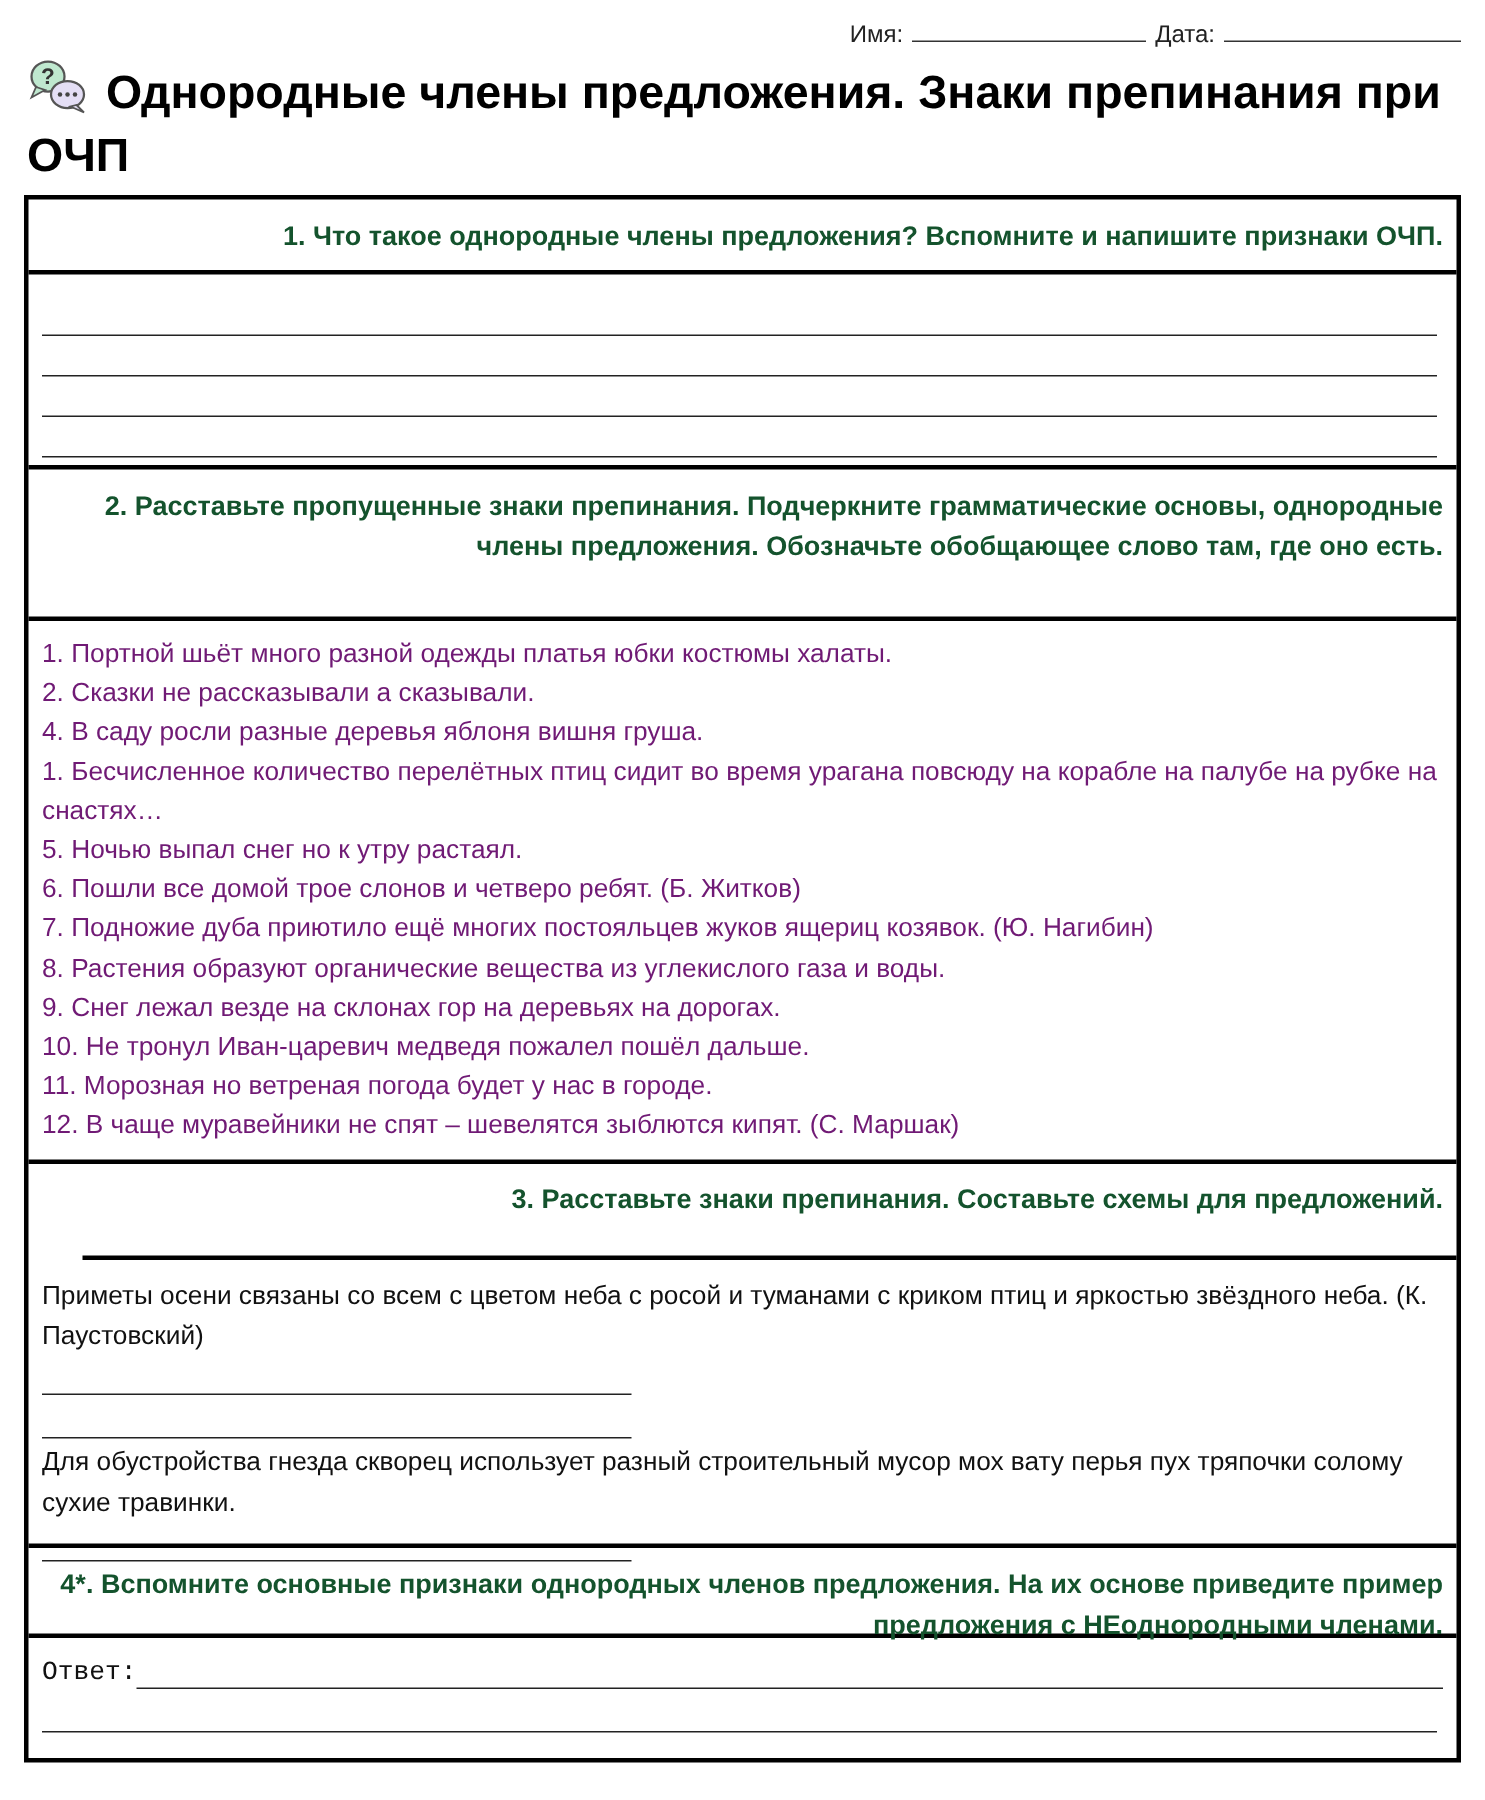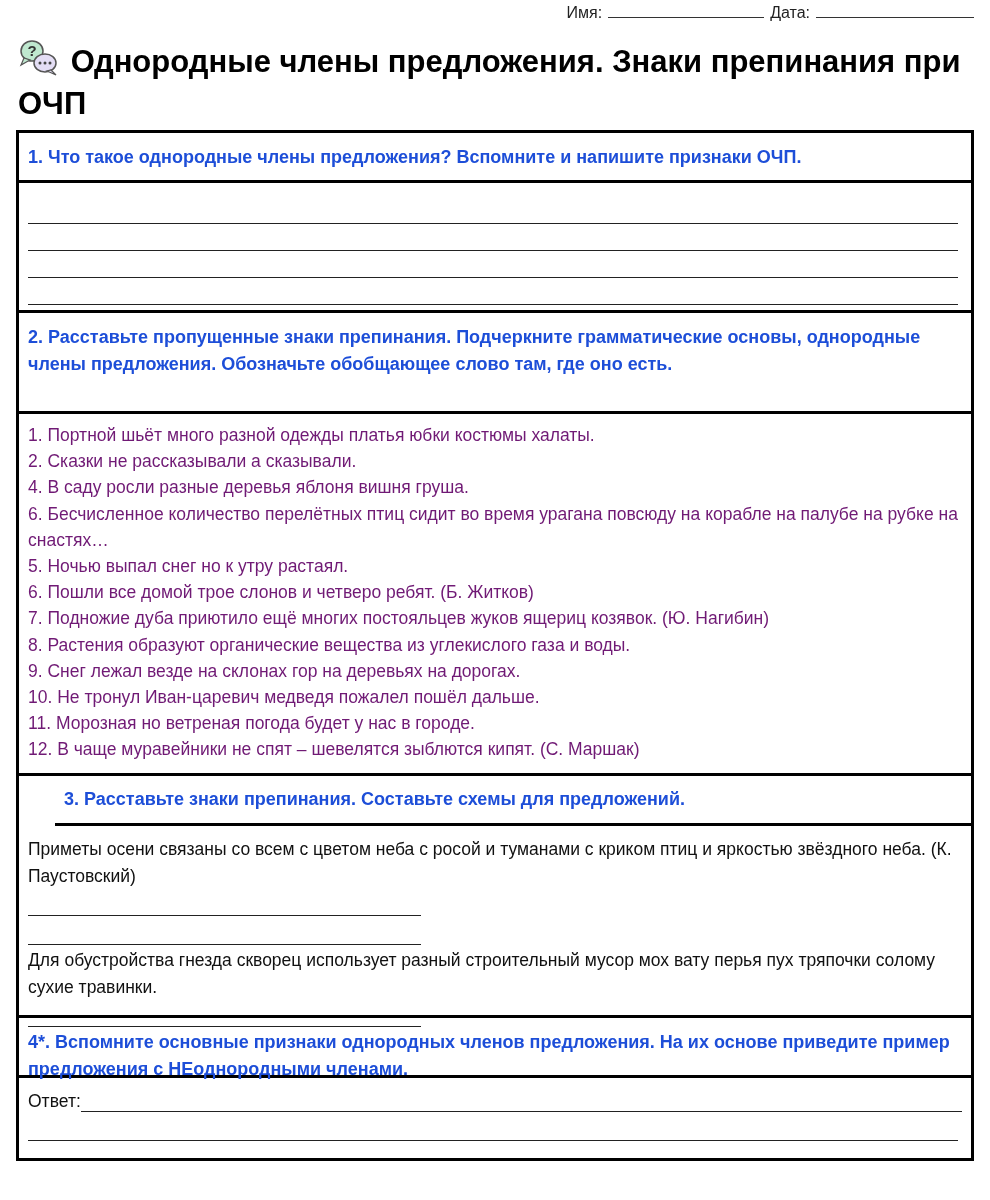--- a/index.html
+++ b/index.html
@@ -1,54 +1,54 @@
 <!DOCTYPE html>
 <html><head>
   <meta charset="utf-8">
   <style>
     html, body { margin: 0; padding: 0; background: #ffffff; }
     body {
       width: 990px; height: 1200px; position: relative; overflow: hidden;
       font-family: "Liberation Sans", sans-serif; color: #111111;
     }
     .header-fields {
-      position: absolute; top: 3px; right: 16px;
+      position: absolute; top: 13px; right: 16px;
       font-size: 16px; color: #222;
       display: flex; align-items: baseline;
     }
     .header-fields .lbl { margin-right: 6px; }
     .header-fields .blank {
       display: inline-block; width: 156px; border-bottom: 1.5px solid #333;
       height: 14px; margin-right: 6px;
     }
     .header-fields .blank.last { width: 158px; margin-right: 0; }
     .title {
       position: absolute; left: 18px; top: 38px; width: 950px;
       font-size: 31px; font-weight: bold; line-height: 42px; color: #000;
     }
     .title .icon { display: inline-block; width: 44px; height: 36px; vertical-align: -4px; position: relative; }
     .sheet {
       position: absolute; left: 16px; top: 130px; width: 958px;
       border: 3px solid #000; box-sizing: border-box;
     }
     .row { border-bottom: 3px solid #000; box-sizing: border-box; padding: 0 9px; }
     .row:last-child { border-bottom: none; }
-    .q { font-weight: bold; font-size: 18px; line-height: 27px; color: #1d4ed8; }
+    .q { font-weight: bold; font-size: 18px; line-height: 27px; color: #14532d; text-align: right; }
     .q1 { height: 50px; padding-top: 11px; }
     .lines1 { height: 130px; padding-top: 14px; }
     .hline { border-bottom: 1.5px solid #222; height: 26px; margin-right: 4px; }
     .q2 { height: 101px; padding-top: 11px; }
     .items { height: 362px; padding-top: 8px; }
     .items .it { font-size: 17.5px; line-height: 26.2px; color: #701a75; }
-    .q3 { height: 50px; padding-top: 10px; margin-left: 36px; }
+    .q3 { height: 64px; padding-top: 10px; margin-left: 36px; }
     .ex3 { height: 192px; padding-top: 10px; }
     .ex3 .t { font-size: 17.5px; line-height: 26.5px; }
     .short { width: 393px; border-bottom: 1.5px solid #222; height: 26px; margin-bottom: 2px; }
     .q4 { height: 60px; padding-top: 11px; }
-    .ans { height: 80px; padding-top: 10px; }
+    .ans { height: 80px; padding-top: 10px; font-family: Liberation Mono, monospace; }
     .ans .first { display: flex; align-items: flex-end; font-size: 17.5px; line-height: 26px; }
     .ans .first .fill { flex: 1; border-bottom: 1.5px solid #222; height: 20px; margin-bottom: 2px; }
   </style>
 </head>
 <body>
 
 <div class="header-fields">
   <span class="lbl">Имя:</span>
   <span class="blank"></span>
   <span class="lbl">Дата:</span>
@@ -78,21 +78,21 @@
     <div class="hline"></div>
     <div class="hline"></div>
     <div class="hline"></div>
   </div>
 
   <div class="row q q2">2. Расставьте пропущенные знаки препинания. Подчеркните грамматические основы, однородные члены предложения. Обозначьте обобщающее слово там, где оно есть.</div>
   <div class="row items">
     <div class="it">1. Портной шьёт много разной одежды платья юбки костюмы халаты.</div>
     <div class="it">2. Сказки не рассказывали а сказывали.</div>
     <div class="it">4. В саду росли разные деревья яблоня вишня груша.</div>
-    <div class="it">6. Бесчисленное количество перелётных птиц сидит во время урагана повсюду на корабле на палубе на рубке на снастях…</div>
+    <div class="it">1. Бесчисленное количество перелётных птиц сидит во время урагана повсюду на корабле на палубе на рубке на снастях…</div>
     <div class="it">5. Ночью выпал снег но к утру растаял.</div>
     <div class="it">6. Пошли все домой трое слонов и четверо ребят. (Б. Житков)</div>
     <div class="it">7. Подножие дуба приютило ещё многих постояльцев жуков ящериц козявок. (Ю. Нагибин)</div>
     <div class="it">8. Растения образуют органические вещества из углекислого газа и воды.</div>
     <div class="it">9. Снег лежал везде на склонах гор на деревьях на дорогах.</div>
     <div class="it">10. Не тронул Иван-царевич медведя пожалел пошёл дальше.</div>
     <div class="it">11. Морозная но ветреная погода будет у нас в городе.</div>
     <div class="it">12. В чаще муравейники не спят – шевелятся зыблются кипят. (С. Маршак)</div>
   </div>
 

